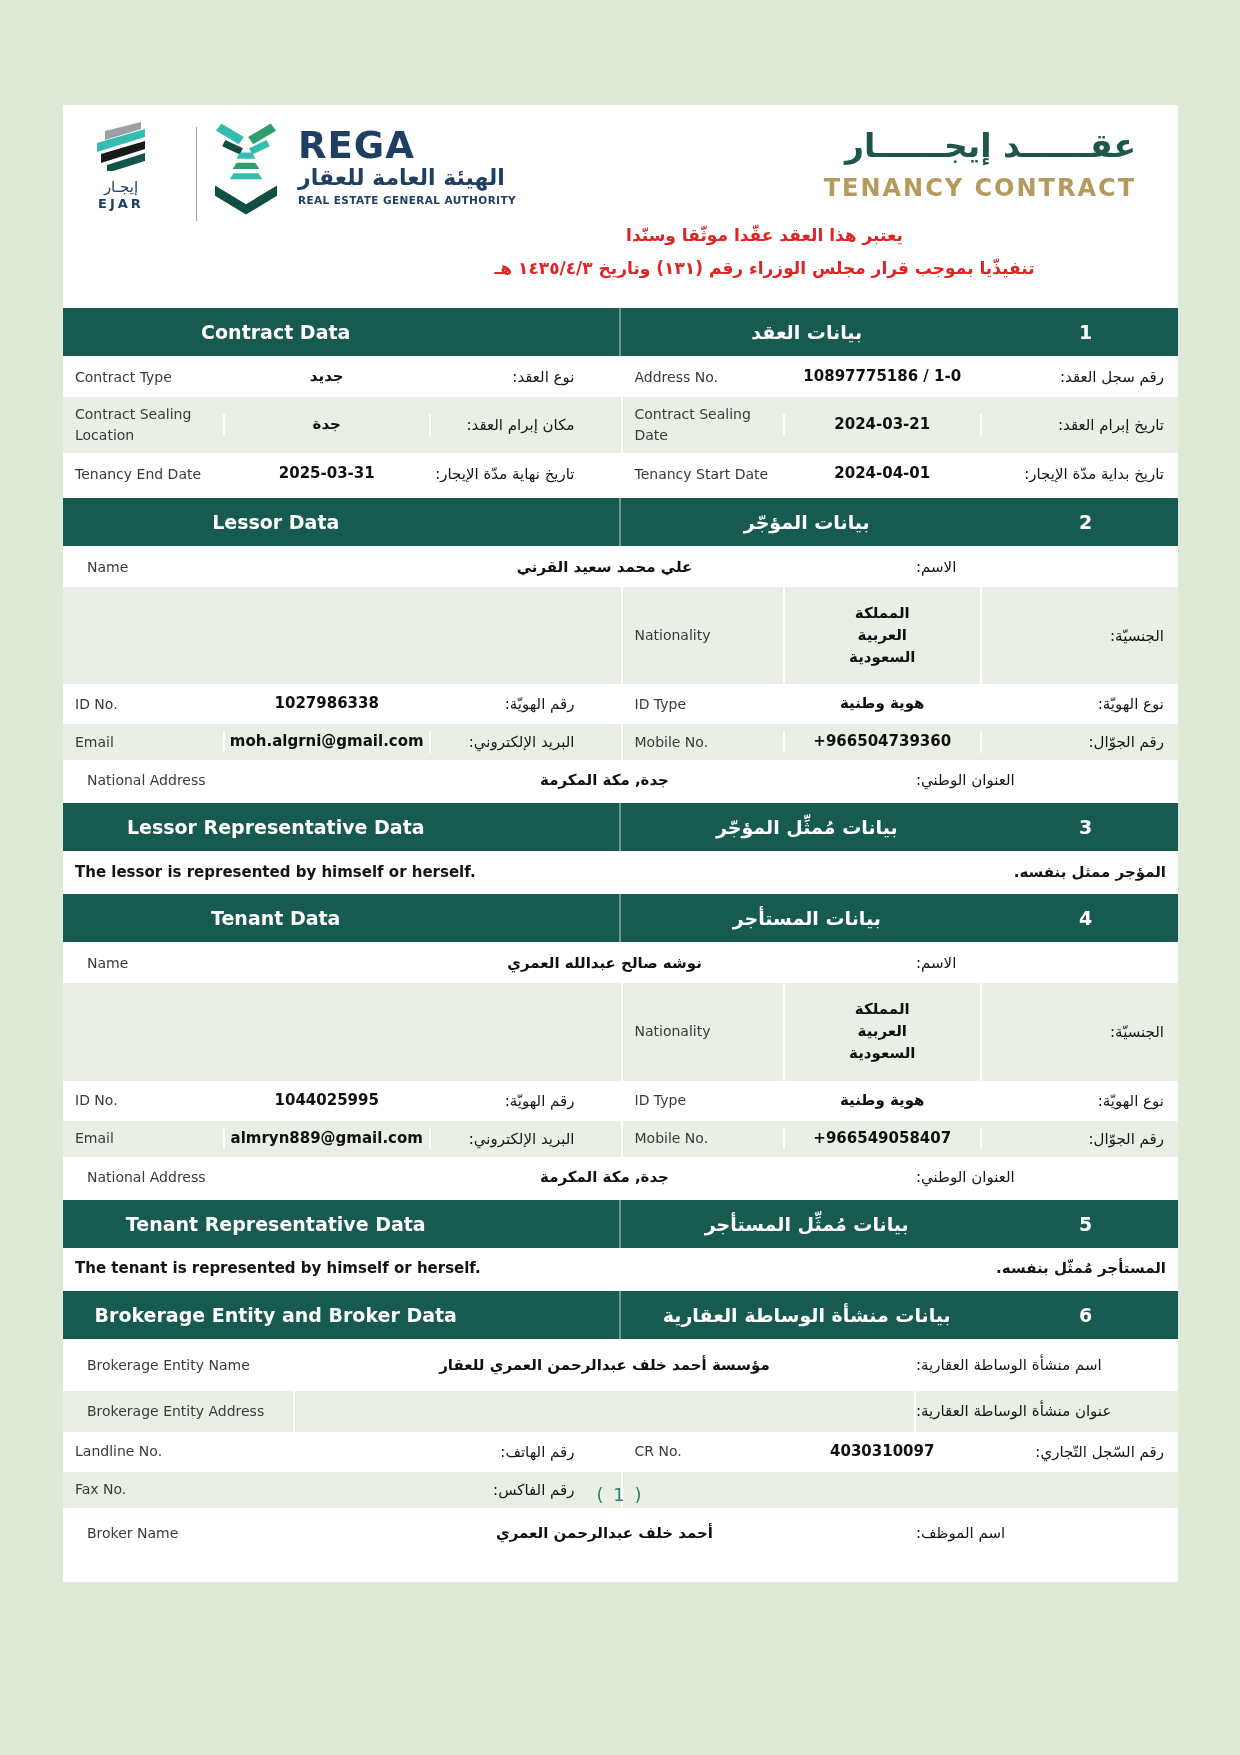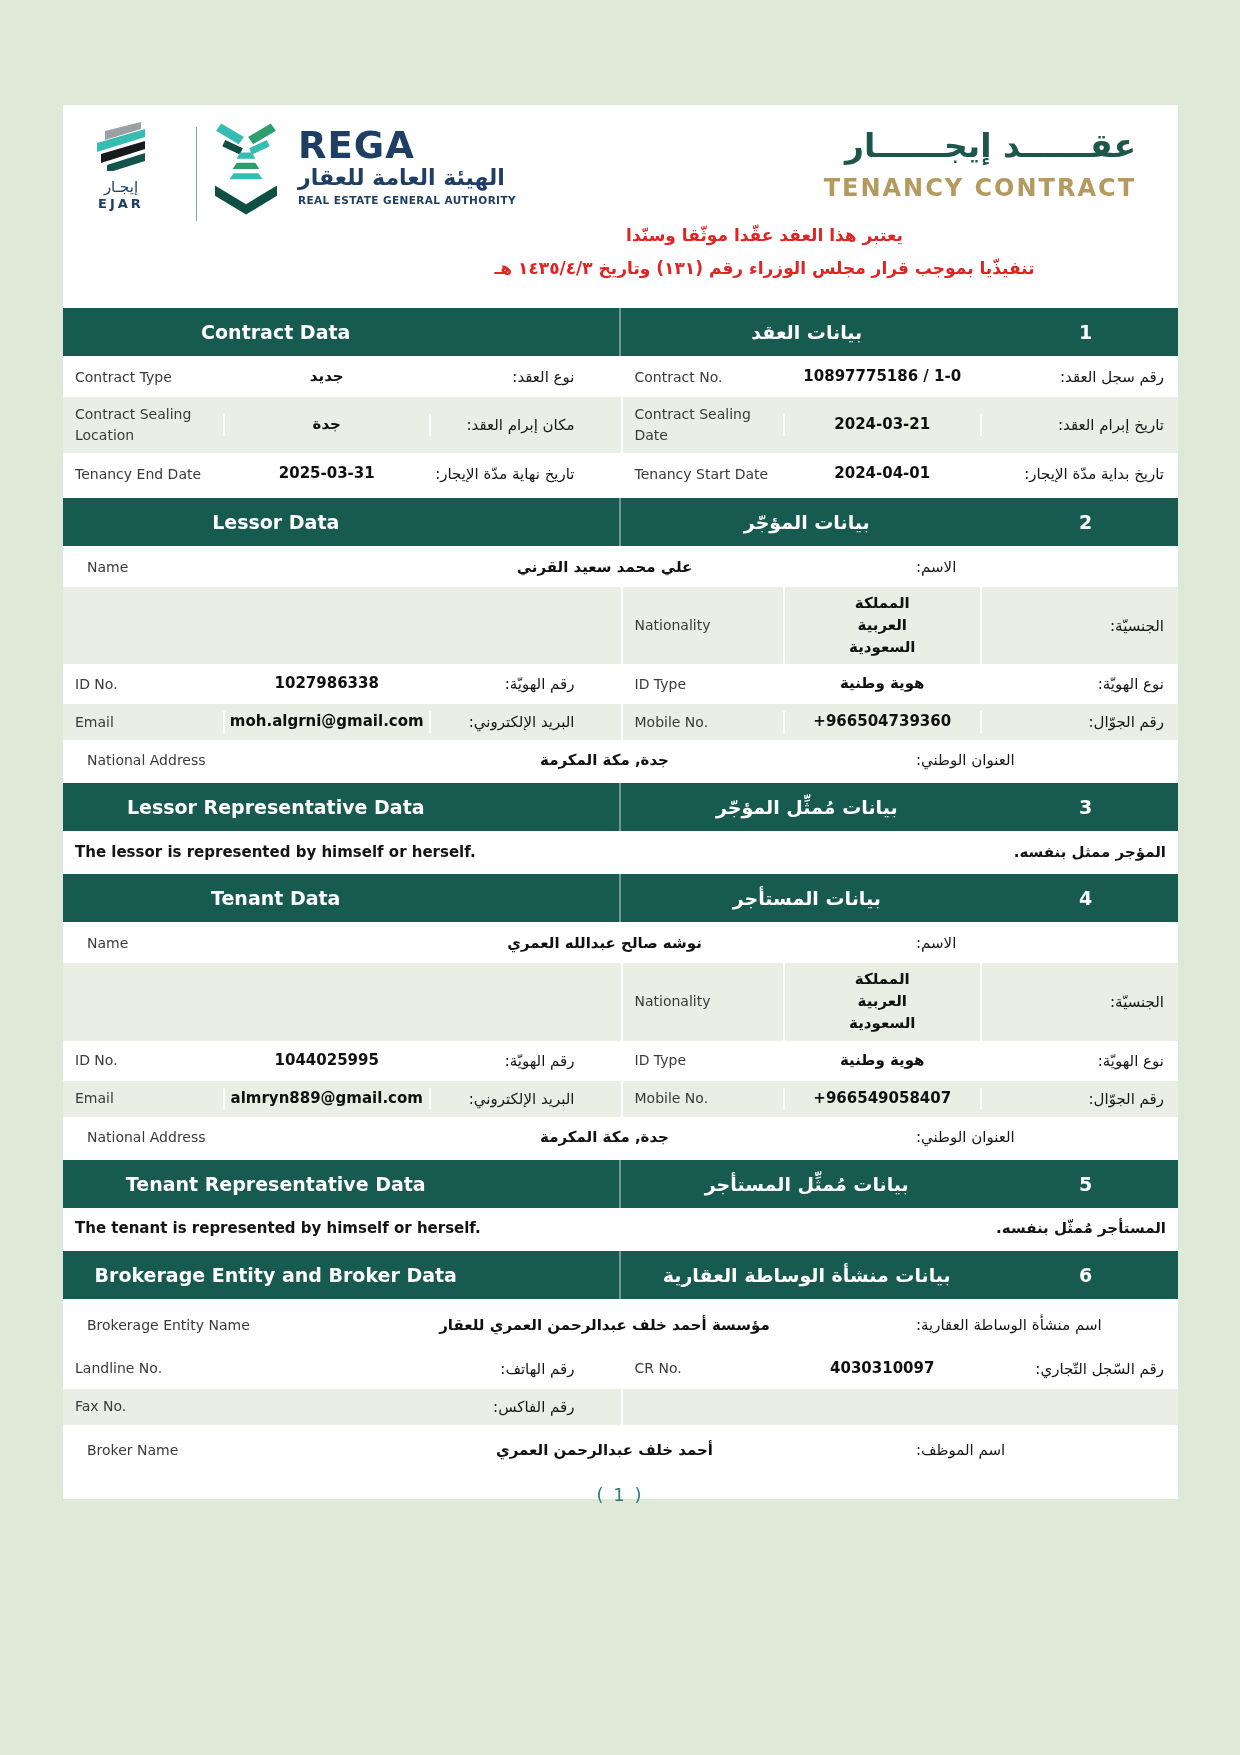--- a/index.html
+++ b/index.html
@@ -29,21 +29,21 @@
   .sec-num{width:185px;display:flex;align-items:center;justify-content:center;font-weight:bold;font-size:19px}
   
   .row{display:flex;align-items:stretch;border-bottom:2px solid #fff;min-height:38px}
   .row.g,.rowf.g,.noter.g{background:#e9efe4}
   .half{width:50%;display:flex;align-items:center}
   .half+.half{border-left:2px solid #fff}
   .cen{width:160px;padding-left:12px;font-size:14px;color:#3a3a3a;line-height:1.5}
   .cval{flex:1;direction:ltr;text-align:center;font-weight:bold;font-size:15px;color:#101010;border-left:2px solid #fff;border-right:2px solid #fff;display:flex;align-items:center;justify-content:center;line-height:1.45}
   .car{width:190px;padding-right:46px;text-align:right;font-size:15px;color:#161616;direction:rtl}
   .half:last-child .car{width:196px;padding-right:14px}
-  .sq{padding:6px 55px}
+  .sq{padding:16px 55px}
   .rowf{display:flex;align-items:stretch;border-bottom:2px solid #fff;min-height:38px}
   .fen{width:230px;padding-left:24px;font-size:14px;color:#3a3a3a;display:flex;align-items:center}
   .fval{flex:1;text-align:center;font-weight:bold;font-size:15px;color:#101010;border-left:2px solid #fff;border-right:2px solid #fff;display:flex;align-items:center;justify-content:center}
   .far{width:262px;padding-right:14px;text-align:right;font-size:15px;color:#161616;direction:rtl;display:flex;align-items:center;justify-content:flex-end}
   .noter{display:flex;justify-content:space-between;align-items:center;min-height:37px;padding:0 12px;font-weight:bold;font-size:15px;color:#141414;border-bottom:2px solid #fff}
   .noter .nar{direction:rtl}
   .h40{min-height:40px}.h58{min-height:58px}.h57{min-height:57px}.h49{min-height:49px}.h43{min-height:43px}.h48m{min-height:48px}
   .pageno{position:absolute;left:0;width:100%;top:1484px;text-align:center;color:#2e7d6d;font-size:18px;letter-spacing:2px}
 </style>
 </head>
@@ -97,21 +97,21 @@
       <div class="sec-num">1</div>
     </div>
   </div>
   <div class="row">
     <div class="half">
       <span class="cen">Contract Type</span>
       <span class="cval" dir="rtl">جديد</span>
       <span class="car">نوع العقد:</span>
     </div>
     <div class="half">
-      <span class="cen">Contract No.</span>
+      <span class="cen">Address No.</span>
       <span class="cval" dir="ltr">10897775186 / 1-0</span>
       <span class="car">رقم سجل العقد:</span>
     </div>
   </div>
   <div class="row g h58">
     <div class="half">
       <span class="cen">Contract Sealing Location</span>
       <span class="cval" dir="rtl">جدة</span>
       <span class="car">مكان إبرام العقد:</span>
     </div>
@@ -271,20 +271,25 @@
     <div class="sec-arwrap">
       <div class="sec-ar">بيانات منشأة الوساطة العقارية</div>
       <div class="sec-num">6</div>
     </div>
   </div>
   <div class="rowf h49">
     <span class="fen">Brokerage Entity Name</span>
     <span class="fval" dir="rtl">مؤسسة أحمد خلف عبدالرحمن العمري للعقار</span>
     <span class="far">اسم منشأة الوساطة العقارية:</span>
   </div>
+  <div class="rowf g h43">
+    <span class="fen">Brokerage Entity Address</span>
+    <span class="fval" dir="rtl"></span>
+    <span class="far">عنوان منشأة الوساطة العقارية:</span>
+  </div>
   <div class="row">
     <div class="half">
       <span class="cen">Landline No.</span>
       <span class="cval"></span>
       <span class="car">رقم الهاتف:</span>
     </div>
     <div class="half">
       <span class="cen">CR No.</span>
       <span class="cval" dir="ltr">4030310097</span>
       <span class="car">رقم السّجل التّجاري:</span>

